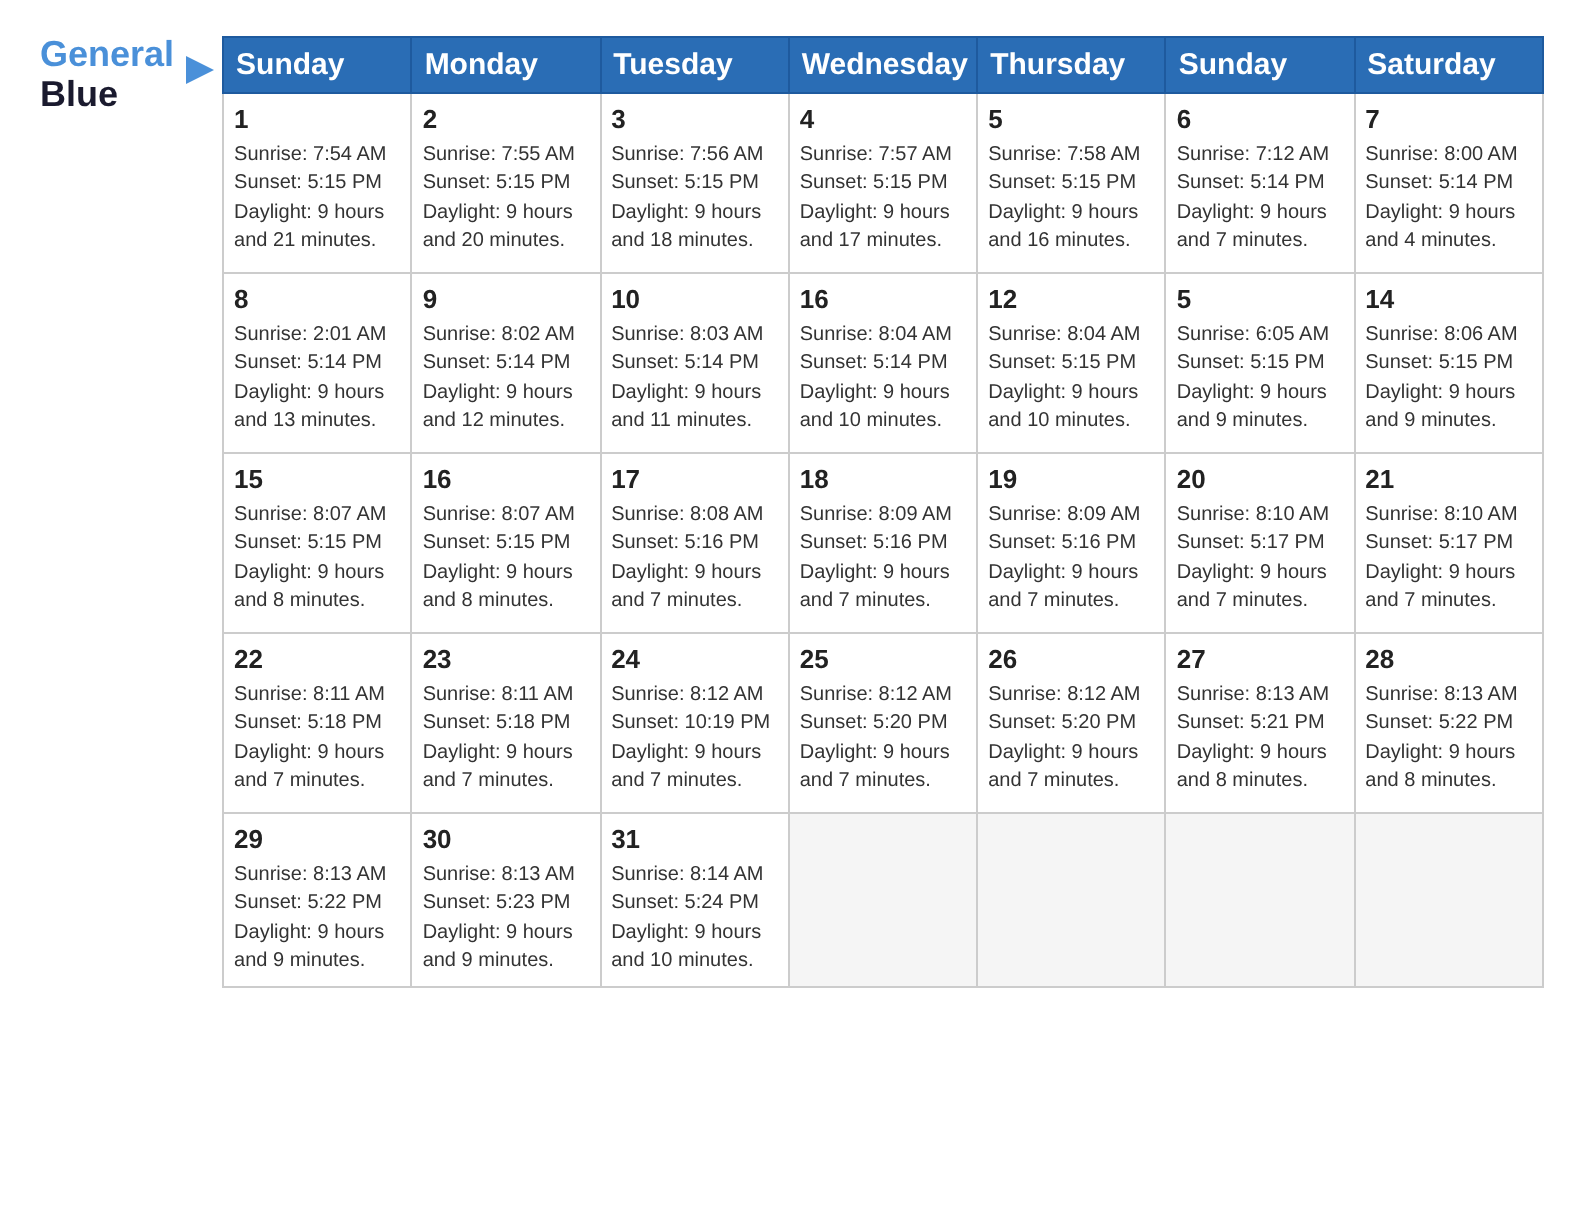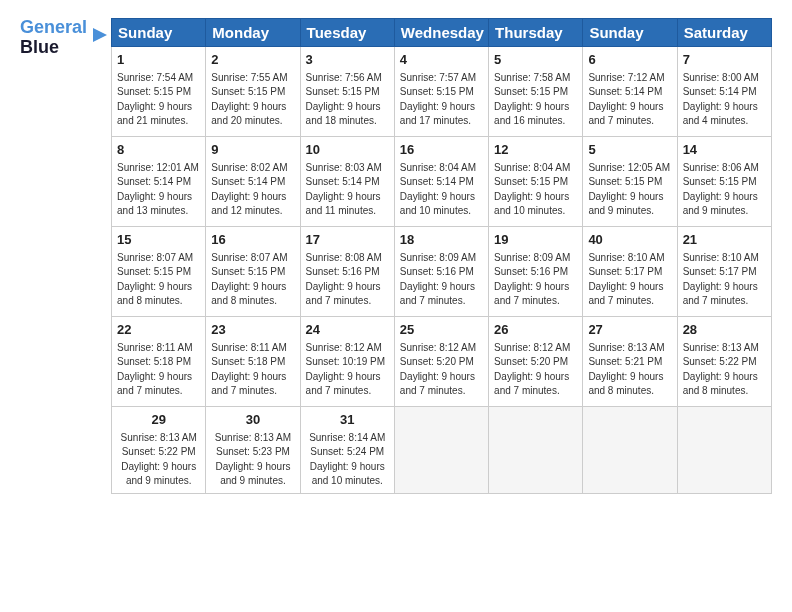--- a/index.html
+++ b/index.html
@@ -83,21 +83,20 @@
       font-weight: bold;
       color: #222;
       display: block;
       margin-bottom: 1px;
     }
     .cal-row {
       height: 90px;
     }
     .last-row {
       height: 74px;
-      text-align: center;
     }
   </style>
 </head>
 <body>
 
 <div class="page">
   <div class="header">
     <div class="logo">
       <div style="display:flex;align-items:center;">
         <span class="logo-text"><span>General</span><br>Blue</span>
@@ -172,21 +171,21 @@
             <span class="day-num">7</span>
             <div>Sunrise: 8:00 AM</div>
             <div>Sunset: 5:14 PM</div>
             <div>Daylight: 9 hours</div>
             <div>and 4 minutes.</div>
           </td>
         </tr>
         <tr class="cal-row">
           <td>
             <span class="day-num">8</span>
-            <div>Sunrise: 12:01 AM</div>
+            <div>Sunrise: 2:01 AM</div>
             <div>Sunset: 5:14 PM</div>
             <div>Daylight: 9 hours</div>
             <div>and 13 minutes.</div>
           </td>
           <td>
             <span class="day-num">9</span>
             <div>Sunrise: 8:02 AM</div>
             <div>Sunset: 5:14 PM</div>
             <div>Daylight: 9 hours</div>
             <div>and 12 minutes.</div>
@@ -207,21 +206,21 @@
           </td>
           <td>
             <span class="day-num">12</span>
             <div>Sunrise: 8:04 AM</div>
             <div>Sunset: 5:15 PM</div>
             <div>Daylight: 9 hours</div>
             <div>and 10 minutes.</div>
           </td>
           <td>
             <span class="day-num">5</span>
-            <div>Sunrise: 12:05 AM</div>
+            <div>Sunrise: 6:05 AM</div>
             <div>Sunset: 5:15 PM</div>
             <div>Daylight: 9 hours</div>
             <div>and 9 minutes.</div>
           </td>
           <td>
             <span class="day-num">14</span>
             <div>Sunrise: 8:06 AM</div>
             <div>Sunset: 5:15 PM</div>
             <div>Daylight: 9 hours</div>
             <div>and 9 minutes.</div>
@@ -257,21 +256,21 @@
             <div>and 7 minutes.</div>
           </td>
           <td>
             <span class="day-num">19</span>
             <div>Sunrise: 8:09 AM</div>
             <div>Sunset: 5:16 PM</div>
             <div>Daylight: 9 hours</div>
             <div>and 7 minutes.</div>
           </td>
           <td>
-            <span class="day-num">40</span>
+            <span class="day-num">20</span>
             <div>Sunrise: 8:10 AM</div>
             <div>Sunset: 5:17 PM</div>
             <div>Daylight: 9 hours</div>
             <div>and 7 minutes.</div>
           </td>
           <td>
             <span class="day-num">21</span>
             <div>Sunrise: 8:10 AM</div>
             <div>Sunset: 5:17 PM</div>
             <div>Daylight: 9 hours</div>

